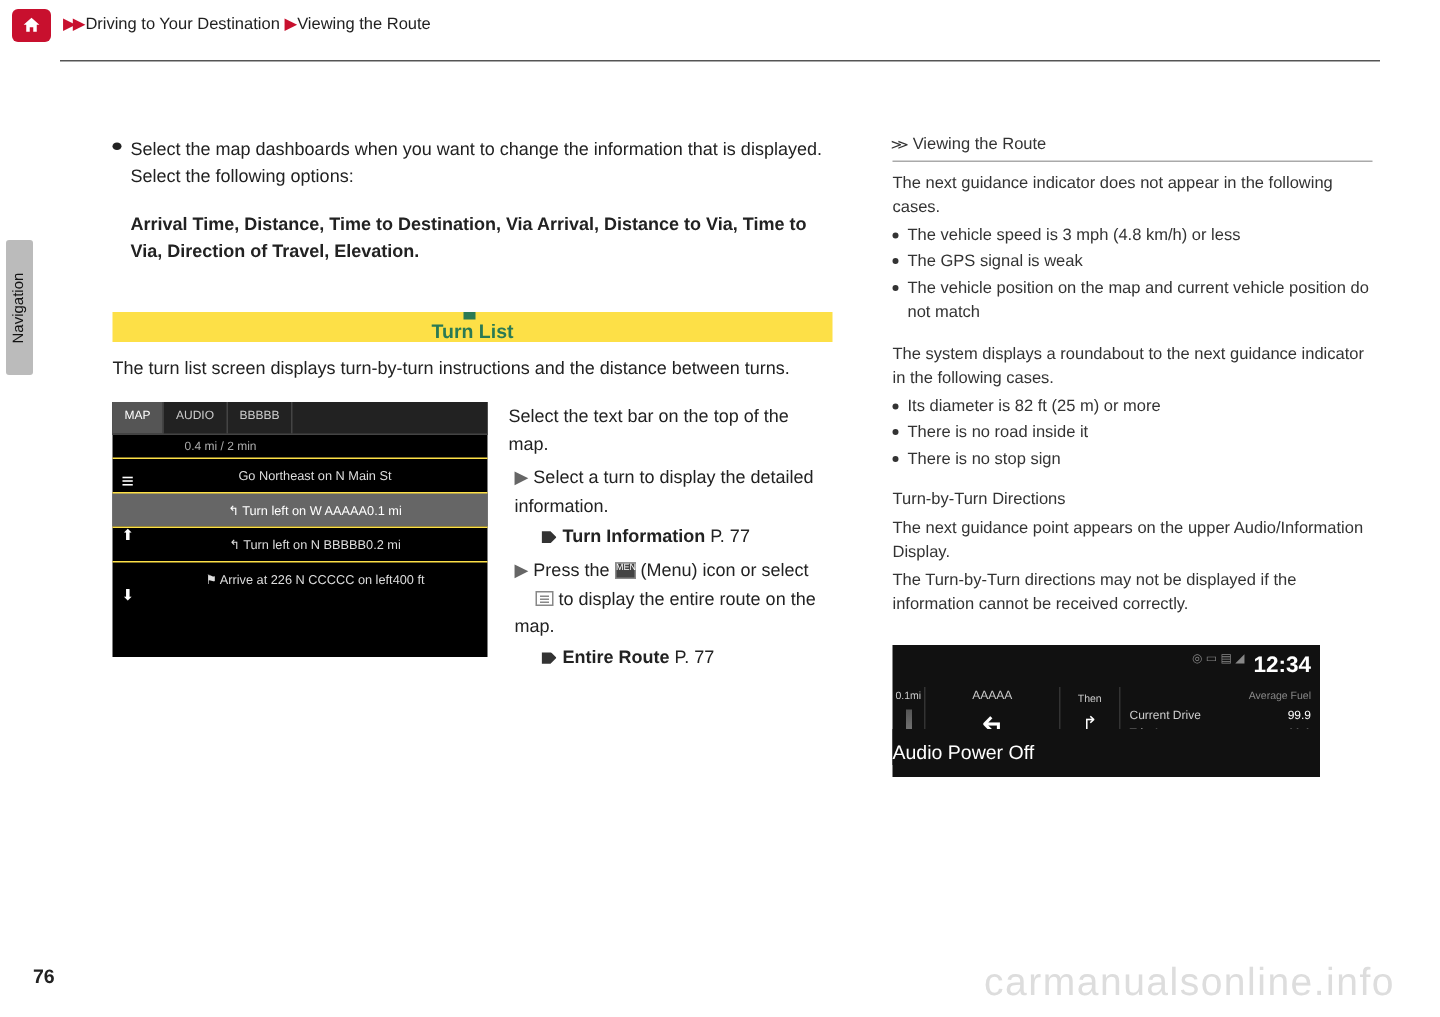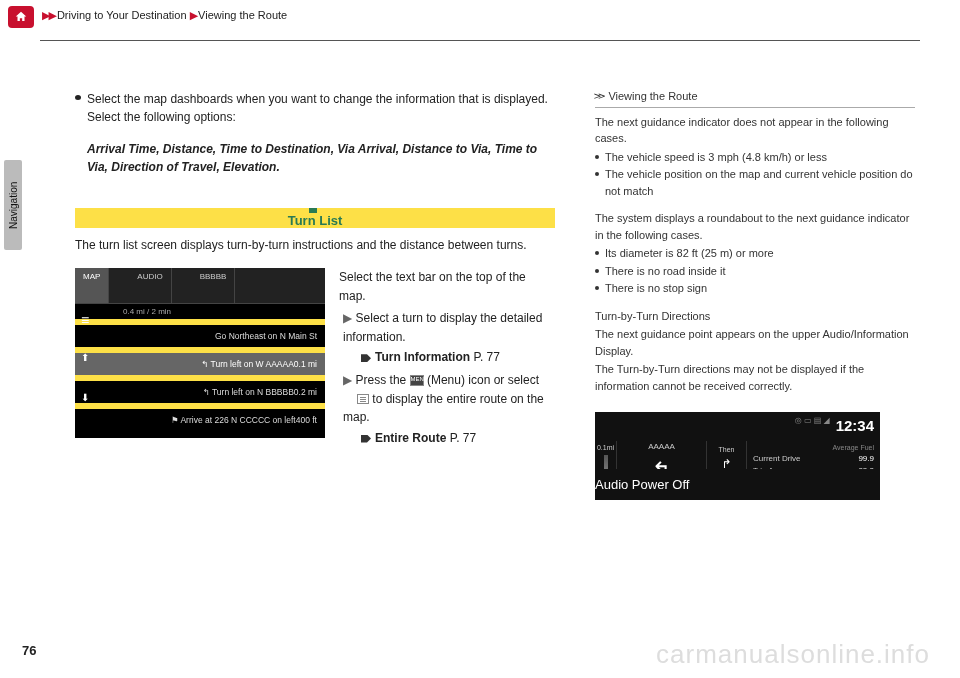--- a/index.html
+++ b/index.html
@@ -58,48 +58,48 @@
     left: 595px; top: 88px;
     width: 320px;
     font-size: 11px;
     line-height: 1.5;
     color: #333;
   }
   .bullet-row { display: flex; gap: 6px; margin-bottom: 2px; }
   .bullet-row .dot { flex: 0 0 6px; margin-top: 5px; width: 5px; height: 5px; border-radius: 50%; background: #222; }
   .bullet-row .txt { flex: 1; line-height: 1.5; }
   .opts { margin-top: 14px; margin-left: 12px; line-height: 1.5; }
-  .opts b { font-weight: 700; font-style: italic; }
+  .opts b { font-weight: 700; }
   .section-bar {
     margin-top: 32px;
     background: #fde047;
     height: 20px;
     display: flex;
     align-items: center;
     font-size: 13px;
     flex-direction: column;
   }
   .section-bar .sq { width: 8px; height: 8px; background: #2a7a54; margin: 0 6px 0 2px; }
   .section-bar .title { color: #2a7a54; font-weight: 600; }
   .section-desc { margin-top: 8px; line-height: 1.5; }
   .content-row { display: flex; gap: 14px; margin-top: 14px; }
   .screenshot1 {
     width: 250px; height: 170px;
     background: #000;
     position: relative;
     font-size: 9px;
     color: #ddd;
   }
-  .ss-tabs { display: flex; height: 36px; background: #222; border-bottom: 1px solid #444; gap: 20px; }
+  .ss-tabs { display: flex; height: 22px; background: #222; border-bottom: 1px solid #444; }
   .ss-tab { padding: 4px 8px; font-size: 8px; color: #ccc; border-right: 1px solid #444; }
   .ss-tab.active { background: #555; color: #fff; }
   .ss-dist { font-size: 8px; padding: 3px 0 3px 48px; color: #aaa; }
   .ss-ham { position: absolute; left: 6px; top: 44px; color: #fff; font-size: 14px; }
   .ss-arrows { position: absolute; left: 6px; top: 80px; color: #fff; font-size: 10px; line-height: 20px; }
-  .ss-row { display: flex; justify-content: flex-end; padding: 6px 8px 6px 28px; font-size: 8.5px; border-top: 6px solid #fde047; }
+  .ss-row { display: flex; justify-content: center; padding: 6px 8px 6px 28px; font-size: 8.5px; border-top: 1px solid #fde047; }
   .ss-row.hl { background: #666; color: #fff; }
   .instr { font-size: 12px; line-height: 1.55; flex: 1; }
   .instr .tri { color: #666; display: inline-block; }
   .instr .link-arrow { display: inline-block; width: 10px; height: 8px; background: #333; clip-path: polygon(0 0, 60% 0, 100% 50%, 60% 100%, 0 100%); margin-right: 4px; vertical-align: middle; }
   .instr .menu-icon { display: inline-block; width: 14px; height: 11px; border: 1px solid #888; font-size: 6px; text-align: center; line-height: 5px; vertical-align: middle; padding-top: 1px; background: #444; color: #fff; }
   .instr .ham-icon { display: inline-block; width: 12px; height: 10px; border: 1px solid #888; vertical-align: middle; position: relative; }
   .instr .ham-icon::before { content: ""; position: absolute; left: 2px; right: 2px; top: 2px; border-top: 1px solid #888; box-shadow: 0 2px 0 #888, 0 4px 0 #888; }
 
   .col-right .hdr { display: flex; align-items: center; gap: 4px; border-bottom: 1px solid #aaa; padding-bottom: 2px; margin-bottom: 6px; }
   .col-right .hdr .tri2 { font-size: 9px; transform: scaleX(1.3); }
@@ -227,20 +227,21 @@
 </div>
 
 <div class="col-right">
   <div class="hdr">
     <span class="tri2">≫</span>
     <span>Viewing the Route</span>
   </div>
   <p>The next guidance indicator does not appear in the following cases.</p>
   <ul>
     <li>The vehicle speed is 3 mph (4.8 km/h) or less</li>
+    <li>The GPS signal is weak</li>
     <li>The vehicle position on the map and current vehicle position do not match</li>
   </ul>
   <div class="spacer"></div>
   <p>The system displays a roundabout to the next guidance indicator in the following cases.</p>
   <ul>
     <li>Its diameter is 82 ft (25 m) or more</li>
     <li>There is no road inside it</li>
     <li>There is no stop sign</li>
   </ul>
   <div class="spacer"></div>

